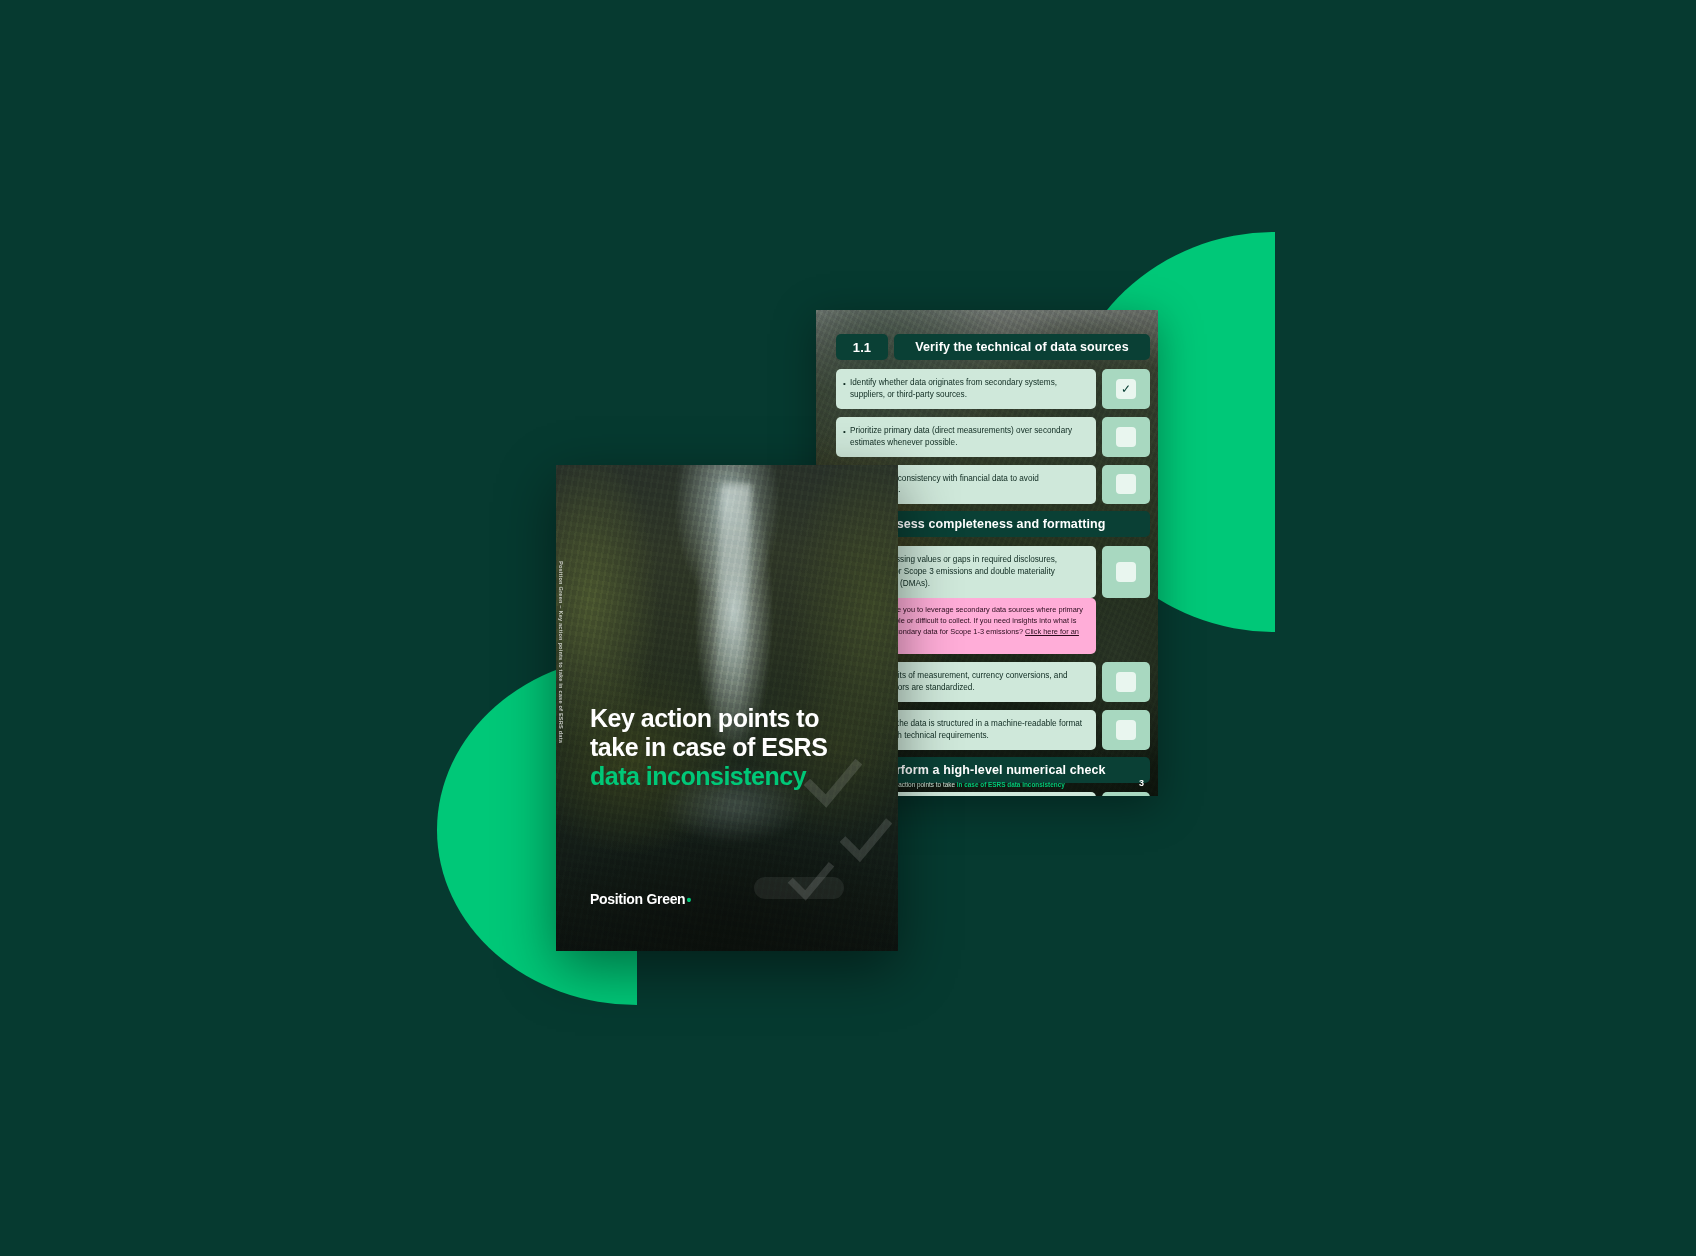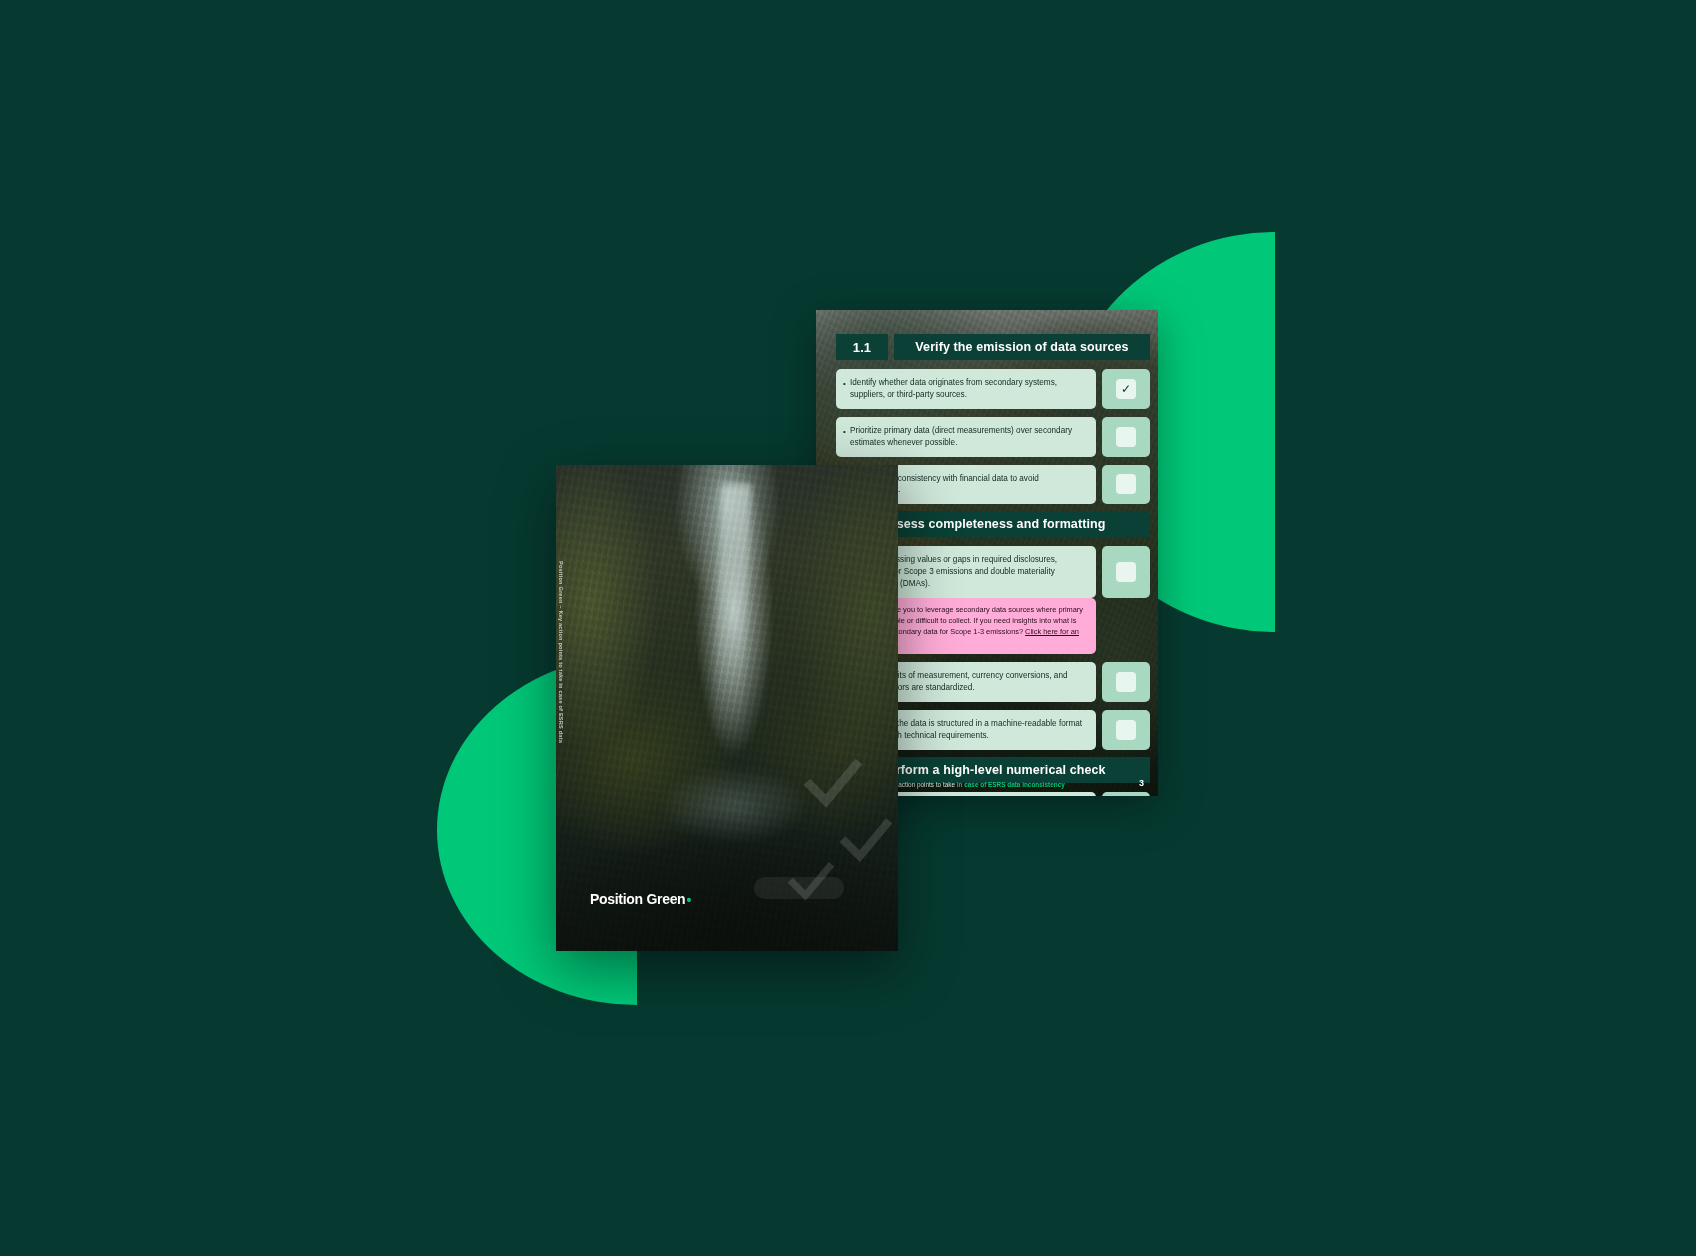--- a/index.html
+++ b/index.html
@@ -66,21 +66,21 @@
     padding: 24px 8px 0 20px;
   }
 
   .sec-row {
     display: flex; align-items: stretch; gap: 6px;
     margin-bottom: 9px;
   }
   .sec-num, .sec-title {
     background: #0a4035;
     color: #ffffff;
-    border-radius: 0;
+    border-radius: 5px;
     display: flex; align-items: center; justify-content: center;
     font-weight: 700;
     letter-spacing: .1px;
   }
   .sec-num { width: 52px; height: 26px; font-size: 13px; }
   .sec-title { flex: 1; height: 26px; font-size: 12.5px; }
   .sec-title.full { width: 100%; }
 
   .items { display: flex; flex-direction: column; gap: 8px; }
   .item-row { display: flex; gap: 6px; align-items: stretch; }
@@ -241,21 +241,21 @@
   <div class="blob-top-inner"></div>
   <div class="blob-bottom"></div>
 
   <div id="back-doc">
     <div id="back-photo"></div>
 
     <div class="back-inner">
 
       <div class="sec-row">
         <div class="sec-num">1.1</div>
-        <div class="sec-title">Verify the emission of data sources</div>
+        <div class="sec-title">Verify the technical of data sources</div>
       </div>
       <div class="items">
         <div class="item-row">
           <div class="item-text">
             <span class="bullet">•</span>
             <span>Identify whether data originates from secondary systems, suppliers, or third-party sources.</span>
           </div>
           <div class="chk">
             <div class="box">
               <span>✓</span>
@@ -368,20 +368,25 @@
     </div>
     <div class="wm wm-3">
       <svg width="46" height="46" viewBox="0 0 58 58">
         <path d="M6 30 L22 46 L52 10" fill="none" stroke="#ffffff" stroke-width="9" stroke-linecap="square" stroke-linejoin="miter"></path>
       </svg>
     </div>
     <div class="wm-bar"></div>
 
     <div class="side-text">Position Green – Key action points to take in case of ESRS data inconsistency</div>
 
+    <div class="cover-title">
+      <div>Key action points to</div>
+      <div>take in case of ESRS</div>
+      <div class="accent">data inconsistency</div>
+    </div>
 
     <div class="logo">
       <span>Position Green</span>
       <span class="dot">•</span>
     </div>
   </div>
 
 </div>
 
 </body></html>

